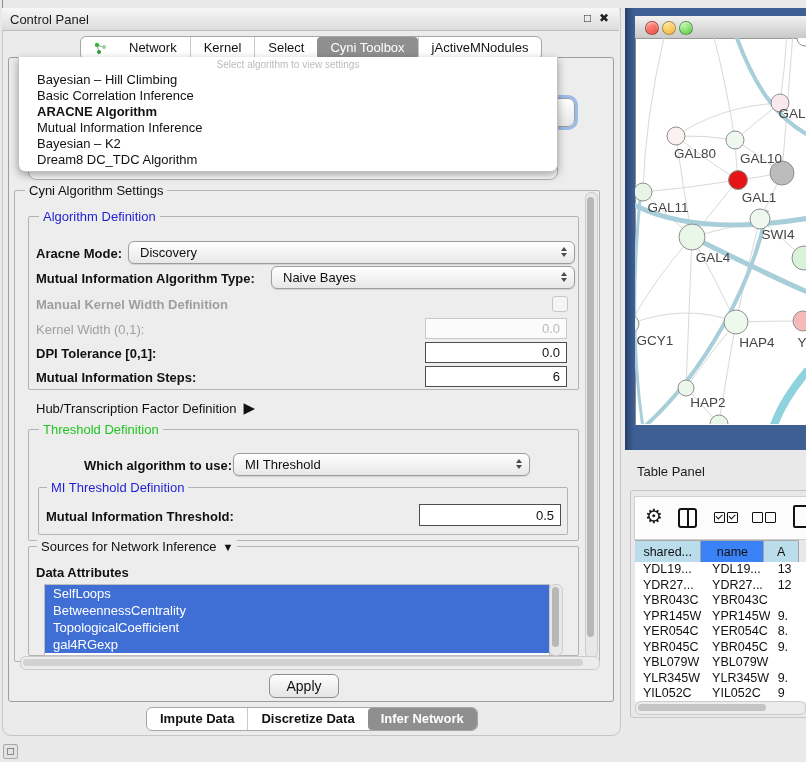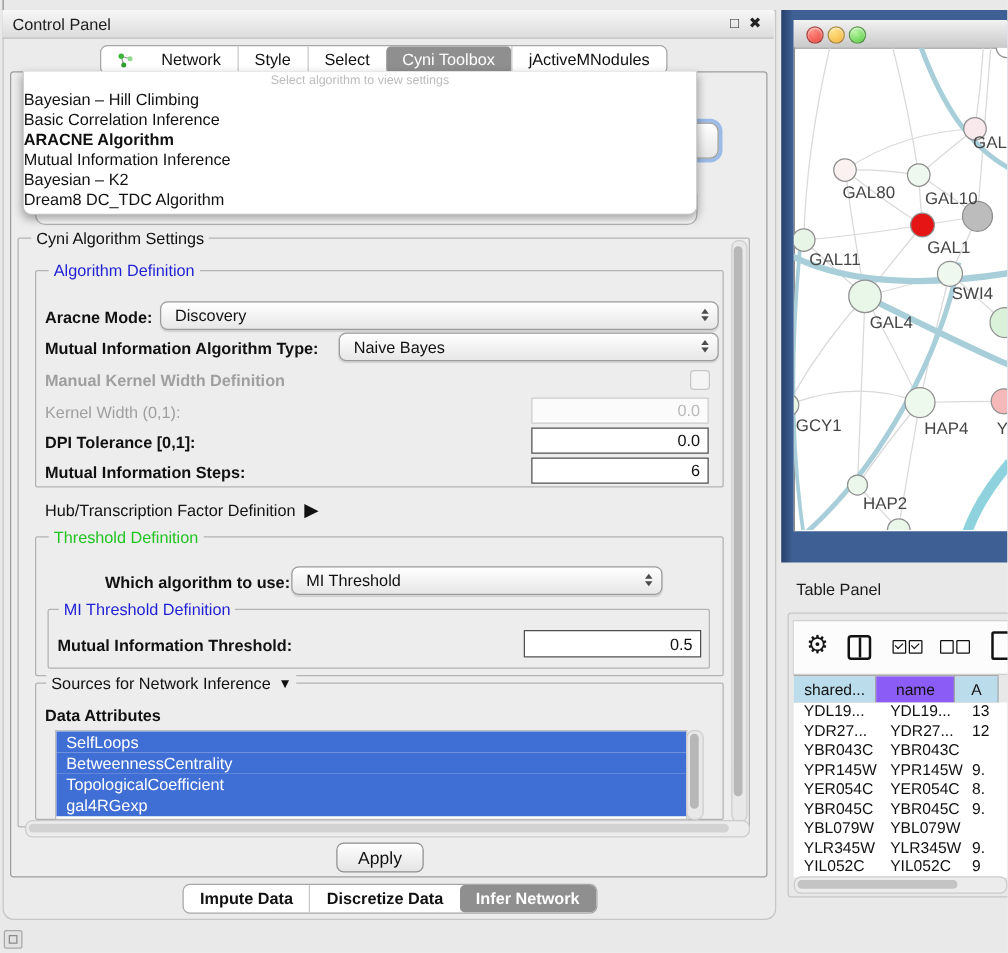--- a/index.html
+++ b/index.html
@@ -45,21 +45,21 @@
   .chk{position:absolute;width:14px;height:14px;border:1px solid #c6c6c6;border-radius:3px;background:#f4f4f4}
   
   .vtrack{position:absolute;background:#e8e8e8;border:1px solid #cdcdcd;border-radius:6px}
   .vthumb{position:absolute;background:#b7b7b7;border-radius:5px}
   .htrack{position:absolute;background:#ececec;border:1px solid #cbcbcb;border-radius:6px}
   .hthumb{position:absolute;background:#d2d2d2;border-radius:4px}
   
   .pop{left:18px;top:57px;width:538px;background:#fff;border:1px solid #c2c2c2;border-top:none;
        border-radius:0 0 7px 7px;box-shadow:0 3px 8px rgba(0,0,0,.35);padding-bottom:3px;z-index:50}
   .pop .ph{color:#bcbcbc;text-align:center;font-size:10px;height:15px;line-height:15px}
-  .pop .it{font-size:13px;height:16px;line-height:16px;padding-left:0}
+  .pop .it{font-size:13px;height:16px;line-height:16px;padding-left:18px}
   
   .listbox{left:44px;top:584px;width:504px;height:70px;background:#fff;border:1px solid #bdbdbd;overflow:hidden}
   .li{height:17px;line-height:17px;padding-left:8px;background:#3f6ed5;color:#fff;font-size:13px}
   
   .btn{position:absolute;height:22px;border:1px solid #8f8f8f;border-radius:6px;
        background:linear-gradient(#fefefe,#e4e4e4);font-size:14px;display:flex;
        align-items:center;justify-content:center}
   
   .netframe{left:625px;top:8px;width:181px;height:442px;
             background:linear-gradient(90deg,#27406b 0px,#3e5f94 9px)}
@@ -73,21 +73,21 @@
   .tp-toolbar{left:634px;top:496px;width:172px;height:42px;background:#fcfcfc;border:1px solid #cfcfcf}
   .gear{font-size:20px;color:#161616;line-height:20px}
   .colic{position:absolute;width:15px;height:16px;border:2px solid #121212;border-radius:3px}
   .colic::after{content:"";position:absolute;left:50%;top:0;bottom:0;width:2px;background:#121212;transform:translateX(-50%)}
   .cb{position:absolute;width:9px;height:9px;border:1.5px solid #111;border-radius:1px}
   .cb.ck::after{content:"";position:absolute;left:1px;top:1px;width:5px;height:2.5px;
                 border-left:1.5px solid #111;border-bottom:1.5px solid #111;transform:rotate(-45deg)}
   .docic{position:absolute;width:15px;height:19px;border:2px solid #121212;border-radius:2px}
   .thead{left:635px;top:540px;width:164px;height:22px;display:flex;overflow:hidden;border-top:1px solid #a9a9a9}
   .th{box-sizing:border-box;border-right:1px solid #a3a3a3;border-bottom:1px solid #a3a3a3;
-      font-size:12.5px;display:flex;align-items:center;justify-content:center;background:#8b5cf6}
+      font-size:12.5px;display:flex;align-items:center;justify-content:center;background:#3b82f6}
   .th.hl{background:#badceb}
   .tbody{left:635px;top:562px;width:171px;height:140px;overflow:hidden;background:#fff}
   .trow{display:flex;height:15.5px;line-height:15.5px;font-size:12.5px}
   .tc{box-sizing:border-box;padding-left:8px;overflow:hidden;white-space:nowrap}
   .net-icon-dot{fill:#3db53d}
   .mini-icon{left:3px;top:744px;width:13px;height:13px;border:1px solid #a8a8a8;background:#e2e2e2;border-radius:2px}
   .mini-icon::after{content:"";position:absolute;left:3px;top:3px;width:5px;height:5px;border:1px solid #8a8a8a}
   svg text{font-family:"Liberation Sans","DejaVu Sans",sans-serif}
 </style>
 </head>
@@ -108,21 +108,21 @@
         <line x1="3" y1="3" x2="10" y2="5" stroke="#9a9a9a" stroke-width="1"></line>
         <line x1="3" y1="3" x2="5" y2="10" stroke="#9a9a9a" stroke-width="1"></line>
         <circle cx="3" cy="3" r="2.2" class="net-icon-dot"></circle>
         <circle cx="10" cy="5" r="2" fill="#8fd98f"></circle>
         <circle cx="5" cy="10" r="2" fill="#2f9e2f"></circle>
       </svg>
     </span>
     <span>Network</span>
   </div>
   <div class="tab">
-      <span>Style</span>
+      <span>Kernel</span>
     </div>
   <div class="tab">
       <span>Select</span>
     </div>
   <div class="tab sel">
       <span>Cyni Toolbox</span>
     </div>
   <div class="tab">
       <span>jActiveMNodules</span>
     </div>

